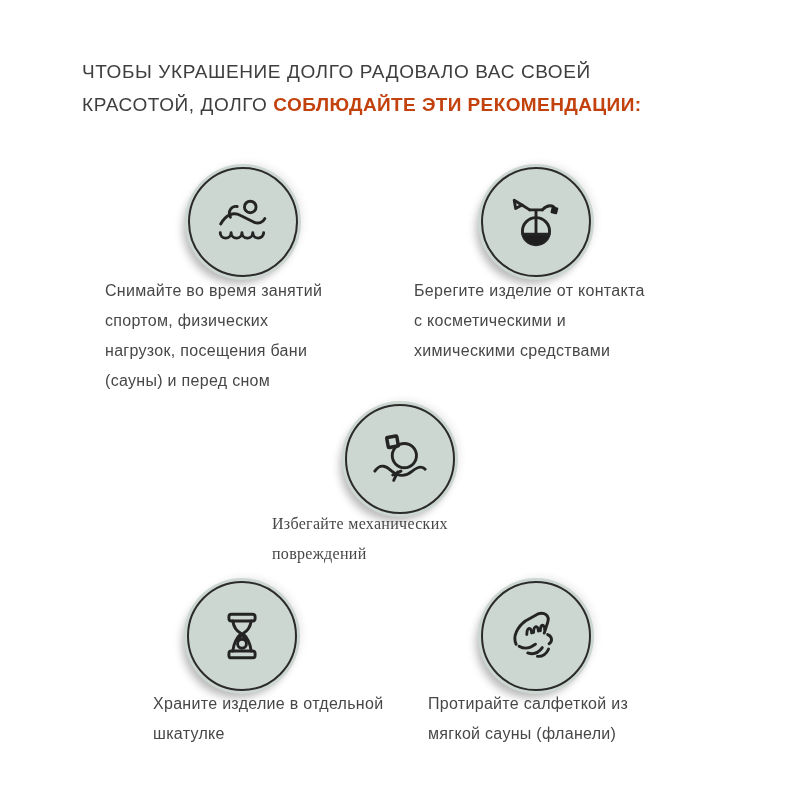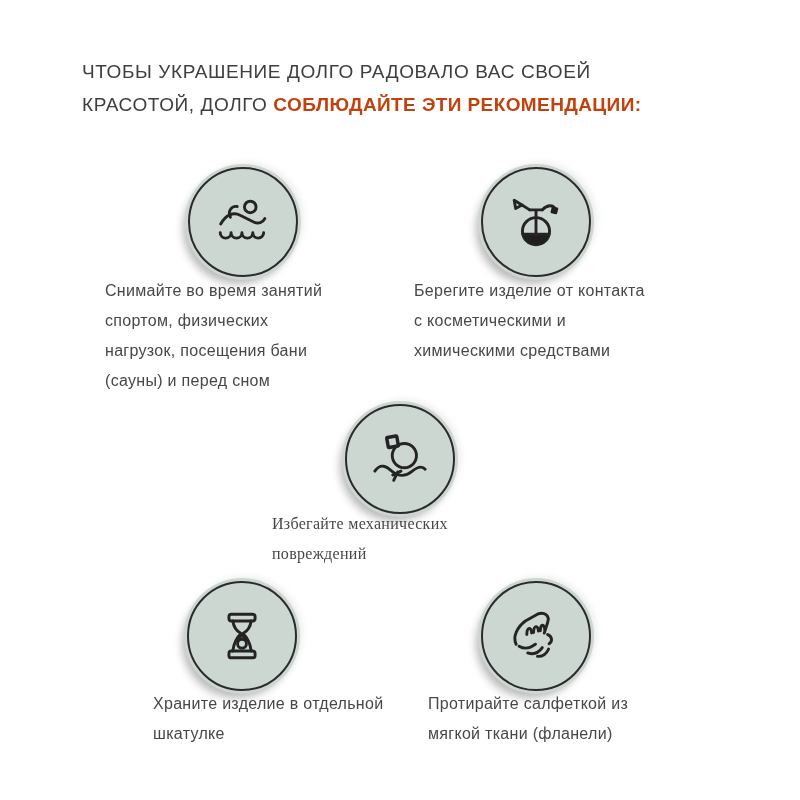--- a/index.html
+++ b/index.html
@@ -111,16 +111,16 @@
         <path class="icon-stroke" d="M22.5 30.5 C22.5 22.5 27.5 22.5 27.5 29"></path>
         <path class="icon-stroke" d="M29.5 28.5 C29.5 20.5 34.5 20.5 34.5 27"></path>
         <path class="icon-stroke" d="M36.5 26.5 C36.5 19 41 19.5 41 25.5"></path>
         <path class="icon-stroke" d="M14.5 42.5 C20.5 46 26.5 44.5 31.5 40.5"></path>
         <path class="icon-stroke" d="M23.5 49.5 C29.5 51.5 35 49 38.5 44"></path>
         <path class="icon-stroke" d="M33.5 53 C38.5 53.5 43 50.5 45 45.5"></path>
         <path class="icon-stroke" d="M44 30.5 C48.5 32 49.5 37.5 45.5 40"></path>
       </svg>
     </div>
     <div class="item-text t5">Протирайте салфеткой из
-мягкой ткани (фланели)</div>
+мягкой сауны (фланели)</div>
   </div>
 
 </div>
 
 </body></html>

